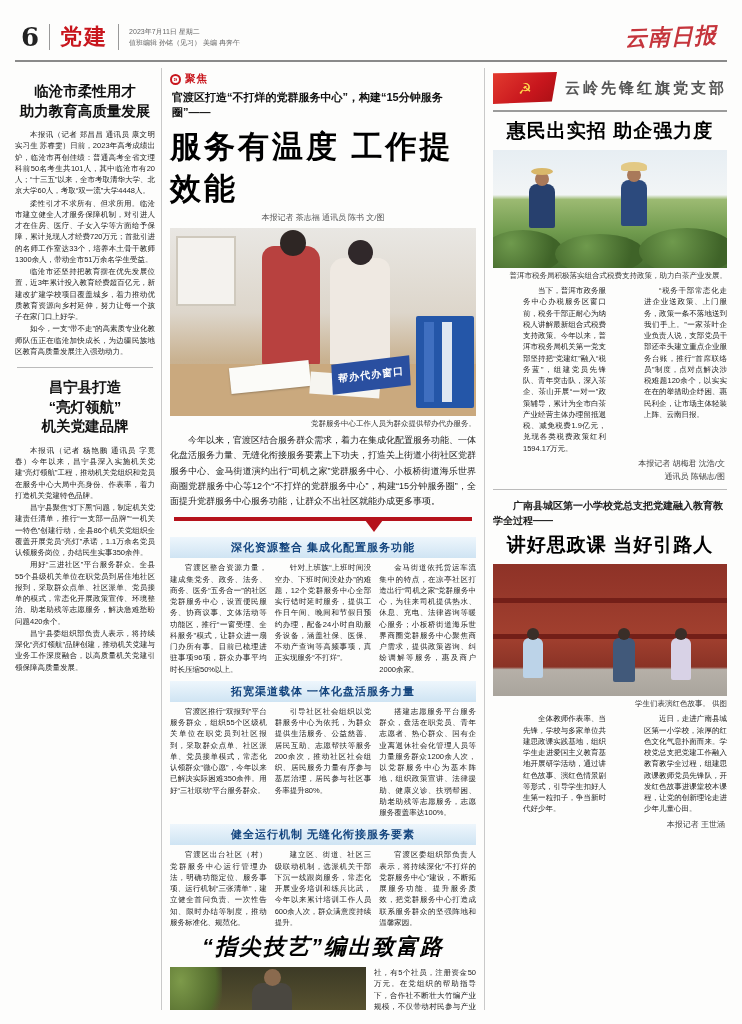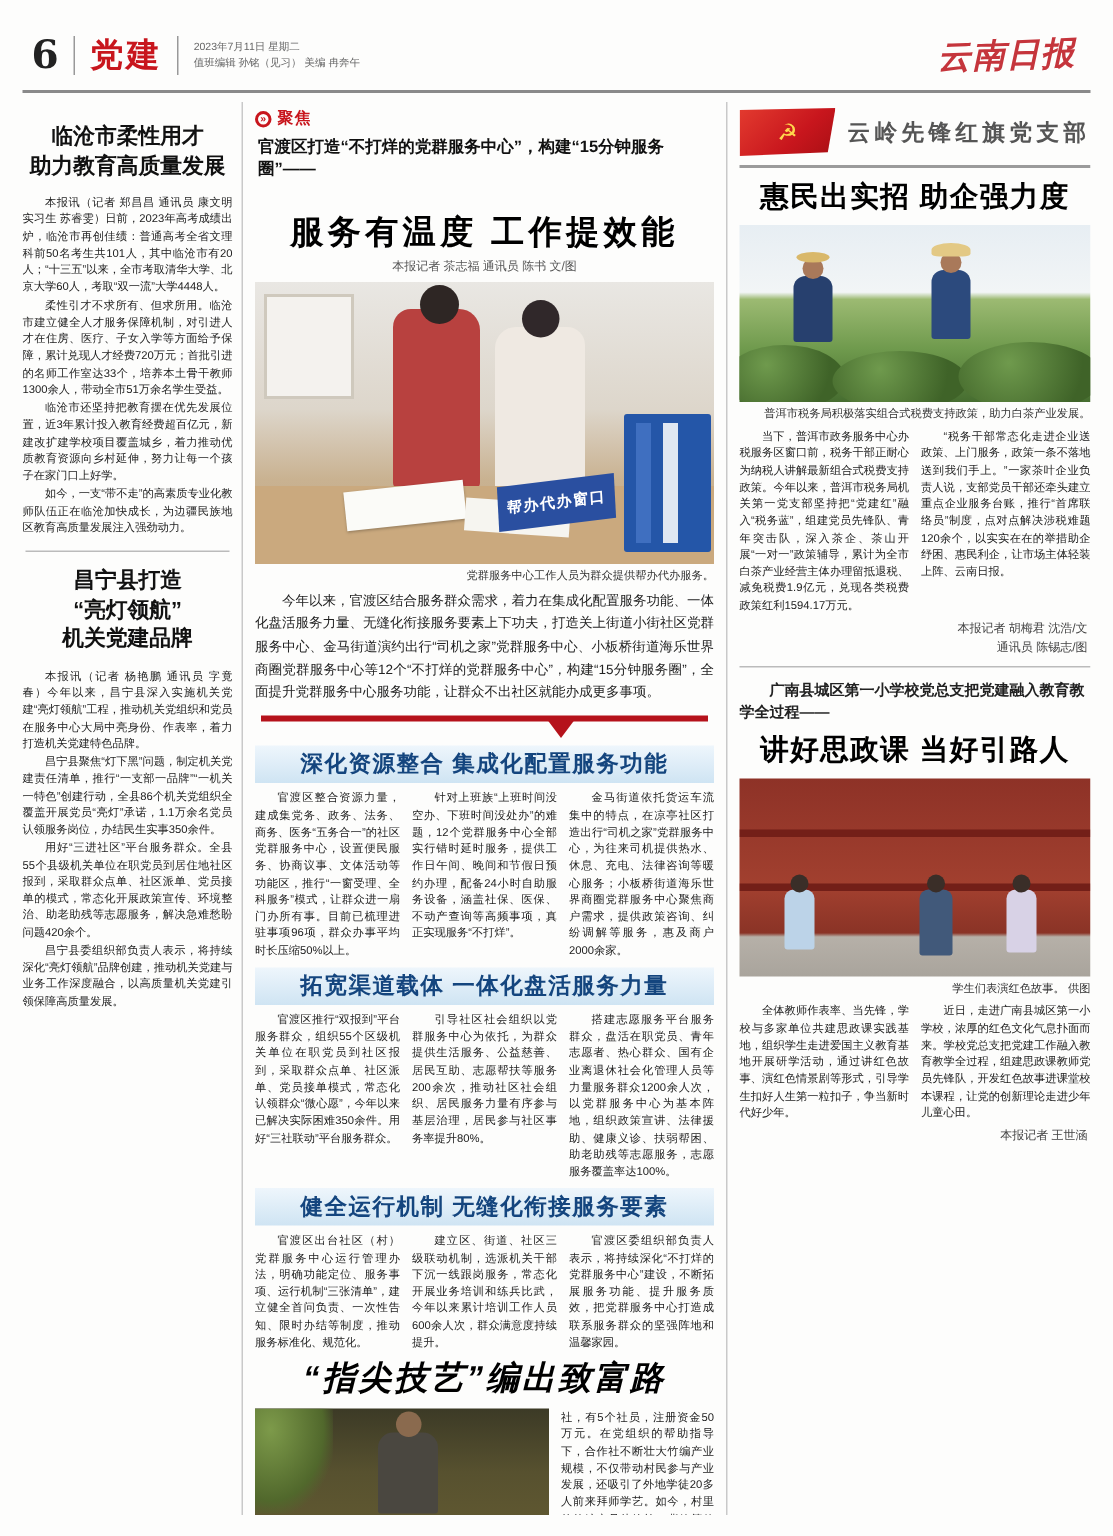--- a/index.html
+++ b/index.html
@@ -30,21 +30,21 @@
 
   
   .l-title { font-size:14.5px; font-weight:bold; color:#111; text-align:center; line-height:1.35; margin:10px 0 8px 0; }
   .l-div { height:1px; background:#bbb; margin:10px 2px; }
 
   
   .tagline { display:flex; align-items:center; gap:4px; margin:2px 0 4px 0; }
   .focus-ico { width:11px; height:11px; border-radius:50%; border:2px solid #c8161d; color:#c8161d; font-size:7px; line-height:7px; text-align:center; font-weight:bold; }
   .tag-txt { font-size:10.5px; font-weight:bold; color:#c8161d; letter-spacing:1px; }
   .c-kicker { font-size:11px; font-weight:bold; color:#111; margin:3px 0 2px 2px; }
-  .c-head { font-size:22px; font-weight:bold; color:#000; text-align:center; letter-spacing:3px; margin:20px 0 2px 0; }
+  .c-head { font-size:31px; font-weight:bold; color:#000; letter-spacing:3px; margin:6px 0 2px 0; }
   .c-byline { text-align:center; margin:2px 0 5px 0; }
 
   .photo { position:relative; overflow:hidden; }
   .photo1 { height:188px; background:linear-gradient(180deg,#e9e7e3 0%,#ddd6cb 45%,#c9b291 70%,#bfa888 100%); }
   .ph1-window { position:absolute; left:6px; top:8px; width:60px; height:70px; background:#f4f2ee; border:2px solid #cfc9bd; }
   .ph1-person1 { position:absolute; left:92px; top:18px; width:58px; height:120px; background:#b8413f; border-radius:12px 14px 4px 4px; }
   .ph1-head1 { position:absolute; left:110px; top:2px; width:26px; height:26px; background:#2e2624; border-radius:50%; }
   .ph1-person2 { position:absolute; left:160px; top:30px; width:60px; height:110px; background:#efe9e2; border-radius:14px 12px 4px 4px; }
   .ph1-head2 { position:absolute; left:178px; top:12px; width:25px; height:25px; background:#30282a; border-radius:50%; }
   .ph1-desk { position:absolute; left:0; bottom:0; width:100%; height:52px; background:#caa97e; }
@@ -53,21 +53,21 @@
   .ph1-sign { position:absolute; right:66px; bottom:26px; width:78px; height:30px; background:#2a4fa0; color:#fff; font-size:10px; font-weight:bold; display:flex; align-items:center; justify-content:center; transform:skewY(-4deg) rotate(-3deg); letter-spacing:1px; }
   .ph1-files { position:absolute; right:2px; bottom:8px; width:58px; height:92px; background:#2456a8; border-radius:2px; }
   .ph1-files:before { content:""; position:absolute; left:8px; top:6px; width:10px; height:80px; background:#3f6fc0; }
   .ph1-files:after { content:""; position:absolute; left:26px; top:6px; width:10px; height:80px; background:#dfe7f2; }
 
   .c-intro { font-size:9px; line-height:1.7; color:#222; text-align:justify; text-indent:2em; margin:4px 0 6px 0; }
   .red-div { position:relative; height:16px; margin:2px 4px 6px 4px; }
   .red-bar { position:absolute; left:0; top:2px; width:100%; height:4px; background:#b5121b; }
   .red-notch { position:absolute; left:64%; top:5px; width:0; height:0; border-left:9px solid transparent; border-right:9px solid transparent; border-top:12px solid #b5121b; }
 
-  .subhead { background:linear-gradient(180deg,#eef6fc 0%,#cfe4f3 100%); color:#14457e; font-weight:bold; font-size:15px; text-align:center; padding:3px 17px; margin:5px 0 4px 0; letter-spacing:1px; }
+  .subhead { background:linear-gradient(180deg,#eef6fc 0%,#cfe4f3 100%); color:#14457e; font-weight:bold; font-size:11px; text-align:center; padding:3px 17px; margin:5px 0 4px 0; letter-spacing:1px; }
   .sec-cols { display:flex; gap:8px; }
   .sec-col { flex:1; }
 
   .base-ico { width:9px; height:9px; background:#c8161d; transform:rotate(45deg); }
   .c2-head { font-size:22px; font-weight:bold; color:#000; text-align:center; letter-spacing:2px; margin:3px 0 5px 0;font-style:italic; }
   .craft-row { display:flex; gap:8px; }
   .craft-left { width:196px; flex:none; }
   .craft-right { flex:1; }
   .photo3 { height:122px; background:linear-gradient(180deg,#3c3a26 0%,#57512f 35%,#6b6133 100%); }
   .ph3-plant { position:absolute; left:0; top:0; width:52px; height:70px; background:radial-gradient(ellipse at 20% 20%, #7d9a4a 0%, #51682c 60%, transparent 75%); }
@@ -86,21 +86,21 @@
   .bu1 { left:-10px; width:80px; height:44px; }
   .bu2 { left:62px; width:90px; height:40px; }
   .bu3 { right:-8px; width:96px; height:46px; }
   .ph2-p1 { position:absolute; left:36px; top:34px; width:26px; height:44px; background:#27406e; border-radius:8px 8px 2px 2px; }
   .ph2-h1 { position:absolute; left:42px; top:22px; width:14px; height:14px; background:#a9795a; border-radius:50%; }
   .ph2-hat1 { position:absolute; left:38px; top:18px; width:22px; height:7px; background:#d9b86a; border-radius:50%; }
   .ph2-p2 { position:absolute; left:128px; top:30px; width:26px; height:46px; background:#2c4a7d; border-radius:8px 8px 2px 2px; }
   .ph2-h2 { position:absolute; left:134px; top:18px; width:14px; height:14px; background:#a9795a; border-radius:50%; }
   .ph2-hat2 { position:absolute; left:128px; top:12px; width:26px; height:9px; background:#e3c985; border-radius:50% 50% 20% 20%; }
   .r-cols { display:flex; gap:8px; margin-top:2px; }
-  .r-cols > div { flex:1; }
+  .r-cols > div { flex:1;margin-left:30px; }
   .r-byline { text-align:right; font-size:8px; color:#444; line-height:1.6; margin:3px 2px 4px 0; }
   .r-div { height:1px; background:#bbb; margin:6px 0 8px 0; }
   .photo4 { height:132px; background:linear-gradient(180deg,#8e3227 0%,#a2402f 55%,#8a3326 78%,#b6b0a8 80%,#a9a49c 100%); }
   .ph4-band { position:absolute; left:0; top:34px; width:100%; height:5px; background:#731f18; }
   .ph4-band2 { position:absolute; left:0; top:70px; width:100%; height:5px; background:#731f18; }
   .ph4-k1 { position:absolute; left:30px; bottom:18px; width:20px; height:40px; background:#bcd3e8; border-radius:6px 6px 2px 2px; }
   .ph4-k1h { position:absolute; left:34px; bottom:56px; width:12px; height:12px; background:#3a2e28; border-radius:50%; }
   .ph4-k2 { position:absolute; left:120px; bottom:14px; width:22px; height:44px; background:#41597a; border-radius:6px 6px 2px 2px; }
   .ph4-k2h { position:absolute; left:125px; bottom:56px; width:12px; height:12px; background:#3a2e28; border-radius:50%; }
   .ph4-k3 { position:absolute; right:36px; bottom:16px; width:20px; height:42px; background:#d8d2e6; border-radius:6px 6px 2px 2px; }

